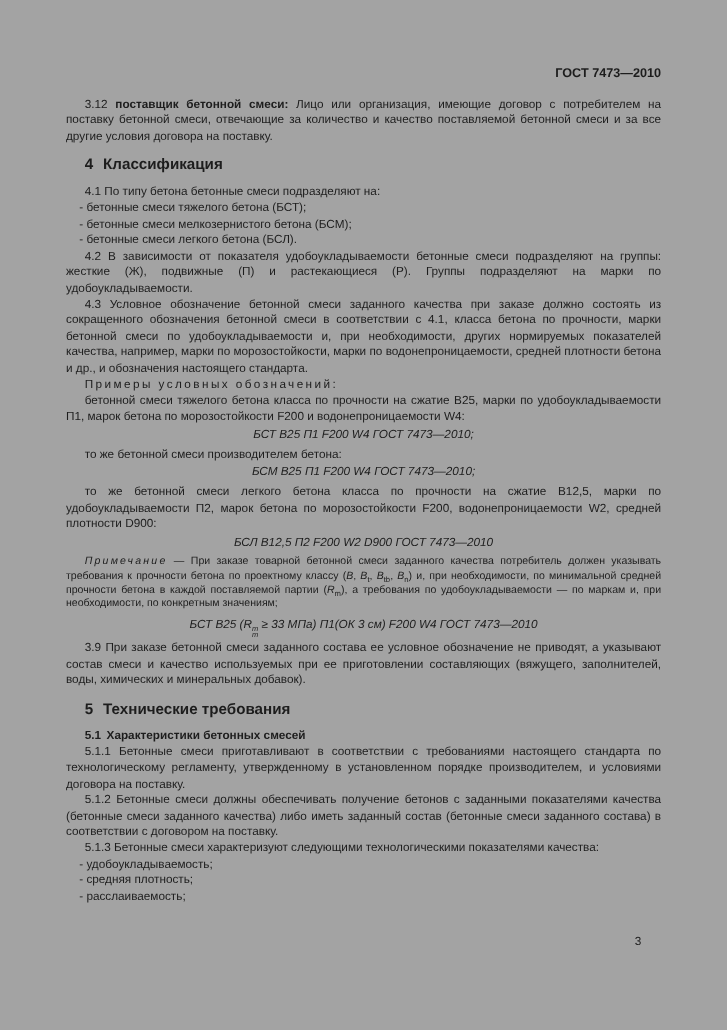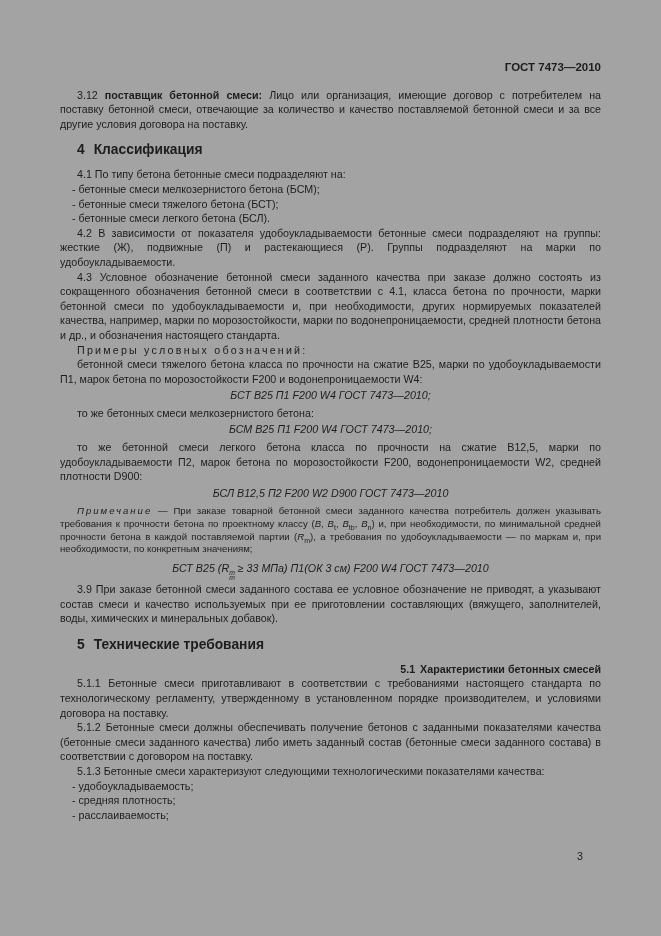--- a/index.html
+++ b/index.html
@@ -14,21 +14,21 @@
     color:#1d1d1d;
     font-size:10.7px;
     line-height:14.6px;
   }
   .doc-code{
     text-align:right;
     font-weight:bold;
     font-size:11.5px;
     margin:0 0 13px 0;
   }
-  p{margin:0;text-align:right;}
+  p{margin:0;}
   .body{
     text-align:justify;
     text-indent:17px;
   }
   .nojust{text-align:left;}
   .li{
     text-align:left;
     padding-left:12px;
   }
   .h-big{
@@ -86,33 +86,33 @@
 
   <div class="doc-code">ГОСТ 7473—2010</div>
 
   <p class="body"><span>3.12 </span><b>поставщик бетонной смеси:</b><span> Лицо или организация, имеющие договор с потребителем на поставку бетонной смеси, отвечающие за количество и качество поставляемой бетонной смеси и за все другие условия договора на поставку.</span></p>
 
   <div class="h-big">
     <span class="hnum">4</span><span>Классификация</span>
   </div>
 
   <p class="body nojust">4.1 По типу бетона бетонные смеси подразделяют на:</p>
+  <div class="li">- бетонные смеси тяжелого бетона (БСТ);</div>
   <div class="li">- бетонные смеси мелкозернистого бетона (БСМ);</div>
-  <div class="li">- бетонные смеси тяжелого бетона (БСТ);</div>
   <div class="li">- бетонные смеси легкого бетона (БСЛ).</div>
 
   <p class="body">4.2 В зависимости от показателя удобоукладываемости бетонные смеси подразделяют на группы: жесткие (Ж), подвижные (П) и растекающиеся (Р). Группы подразделяют на марки по удобоукладываемости.</p>
   <p class="body">4.3 Условное обозначение бетонной смеси заданного качества при заказе должно состоять из сокращенного обозначения бетонной смеси в соответствии с 4.1, класса бетона по прочности, марки бетонной смеси по удобоукладываемости и, при необходимости, других нормируемых показателей качества, например, марки по морозостойкости, марки по водонепроницаемости, средней плотности бетона и др., и обозначения настоящего стандарта.</p>
 
   <p class="body nojust spaced">Примеры условных обозначений:</p>
 
   <p class="body">бетонной смеси тяжелого бетона класса по прочности на сжатие В25, марки по удобоукладываемости П1, марок бетона по морозостойкости F200 и водонепроницаемости W4:</p>
   <div class="formula">БСТ В25 П1 F200 W4 ГОСТ 7473—2010;</div>
 
-  <p class="body nojust">то же бетонных смеси мелкозернистого бетона:</p>
+  <p class="body nojust">то же бетонной смеси производителем бетона:</p>
   <div class="formula">БСМ В25 П1 F200 W4 ГОСТ 7473—2010;</div>
 
   <p class="body">то же бетонной смеси легкого бетона класса по прочности на сжатие В12,5, марки по удобоукладываемости П2, марок бетона по морозостойкости F200, водонепроницаемости W2, средней плотности D900:</p>
   <div class="formula">БСЛ В12,5 П2 F200 W2 D900 ГОСТ 7473—2010</div>
 
   <p class="note"><span class="sp">Примечание</span><span> — При заказе товарной бетонной смеси заданного качества потребитель должен указывать требования к прочности бетона по проектному классу (</span><i>В</i><span>, </span><i>В</i><sub>t</sub><span>, </span><i>В</i><sub>tb</sub><span>, </span><i>В</i><sub>n</sub><span>) и, при необходимости, по минимальной средней прочности бетона в каждой поставляемой партии (</span><i>R</i><sub>m</sub><span>), а требования по удобоукладываемости — по маркам и, при необходимости, по конкретным значениям;</span></p>
 
   <div class="formula formula-last"><i>БСТ В25 (</i><i>R</i><span class="st">
         <span>т</span>
         <span>m</span>

